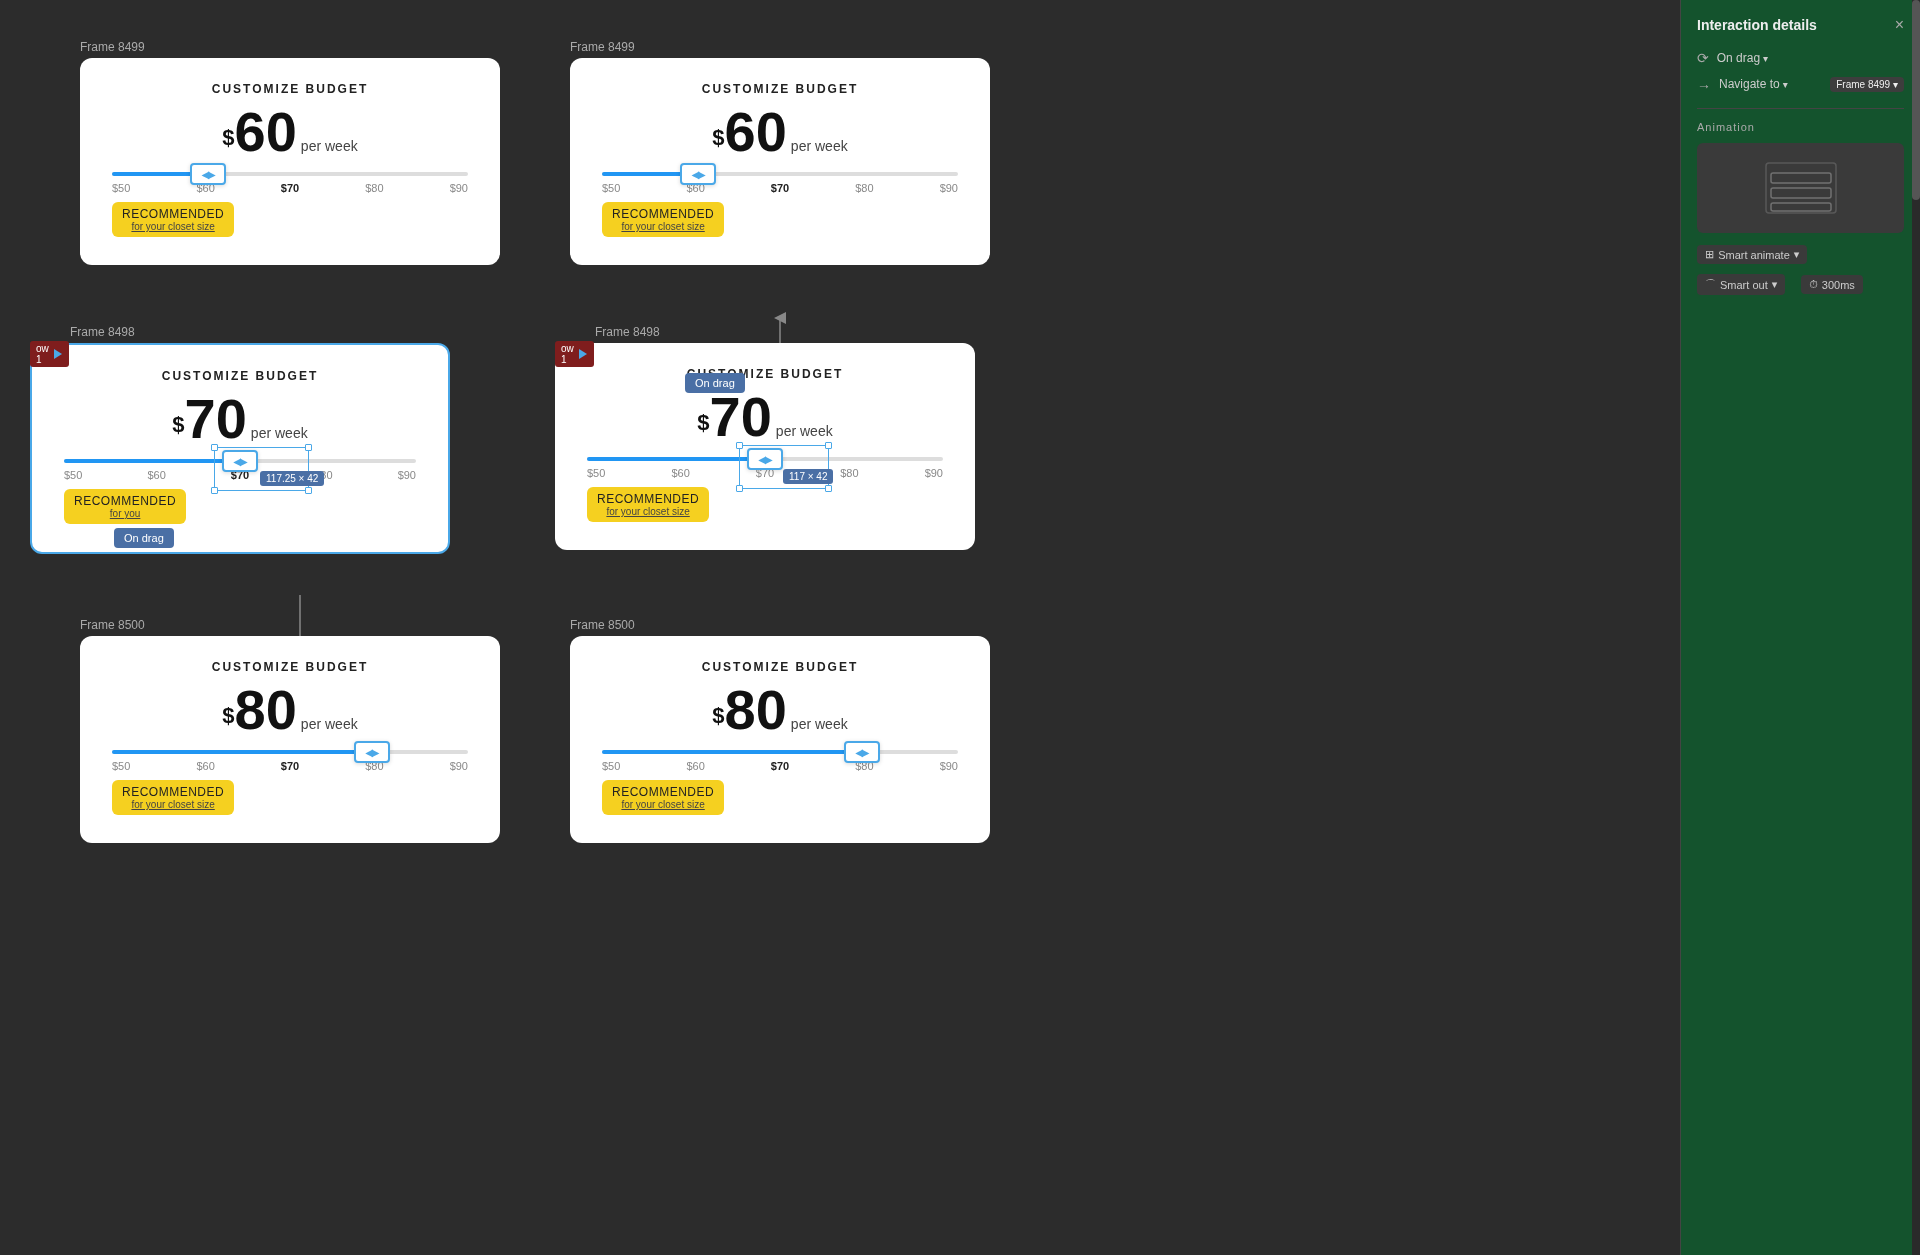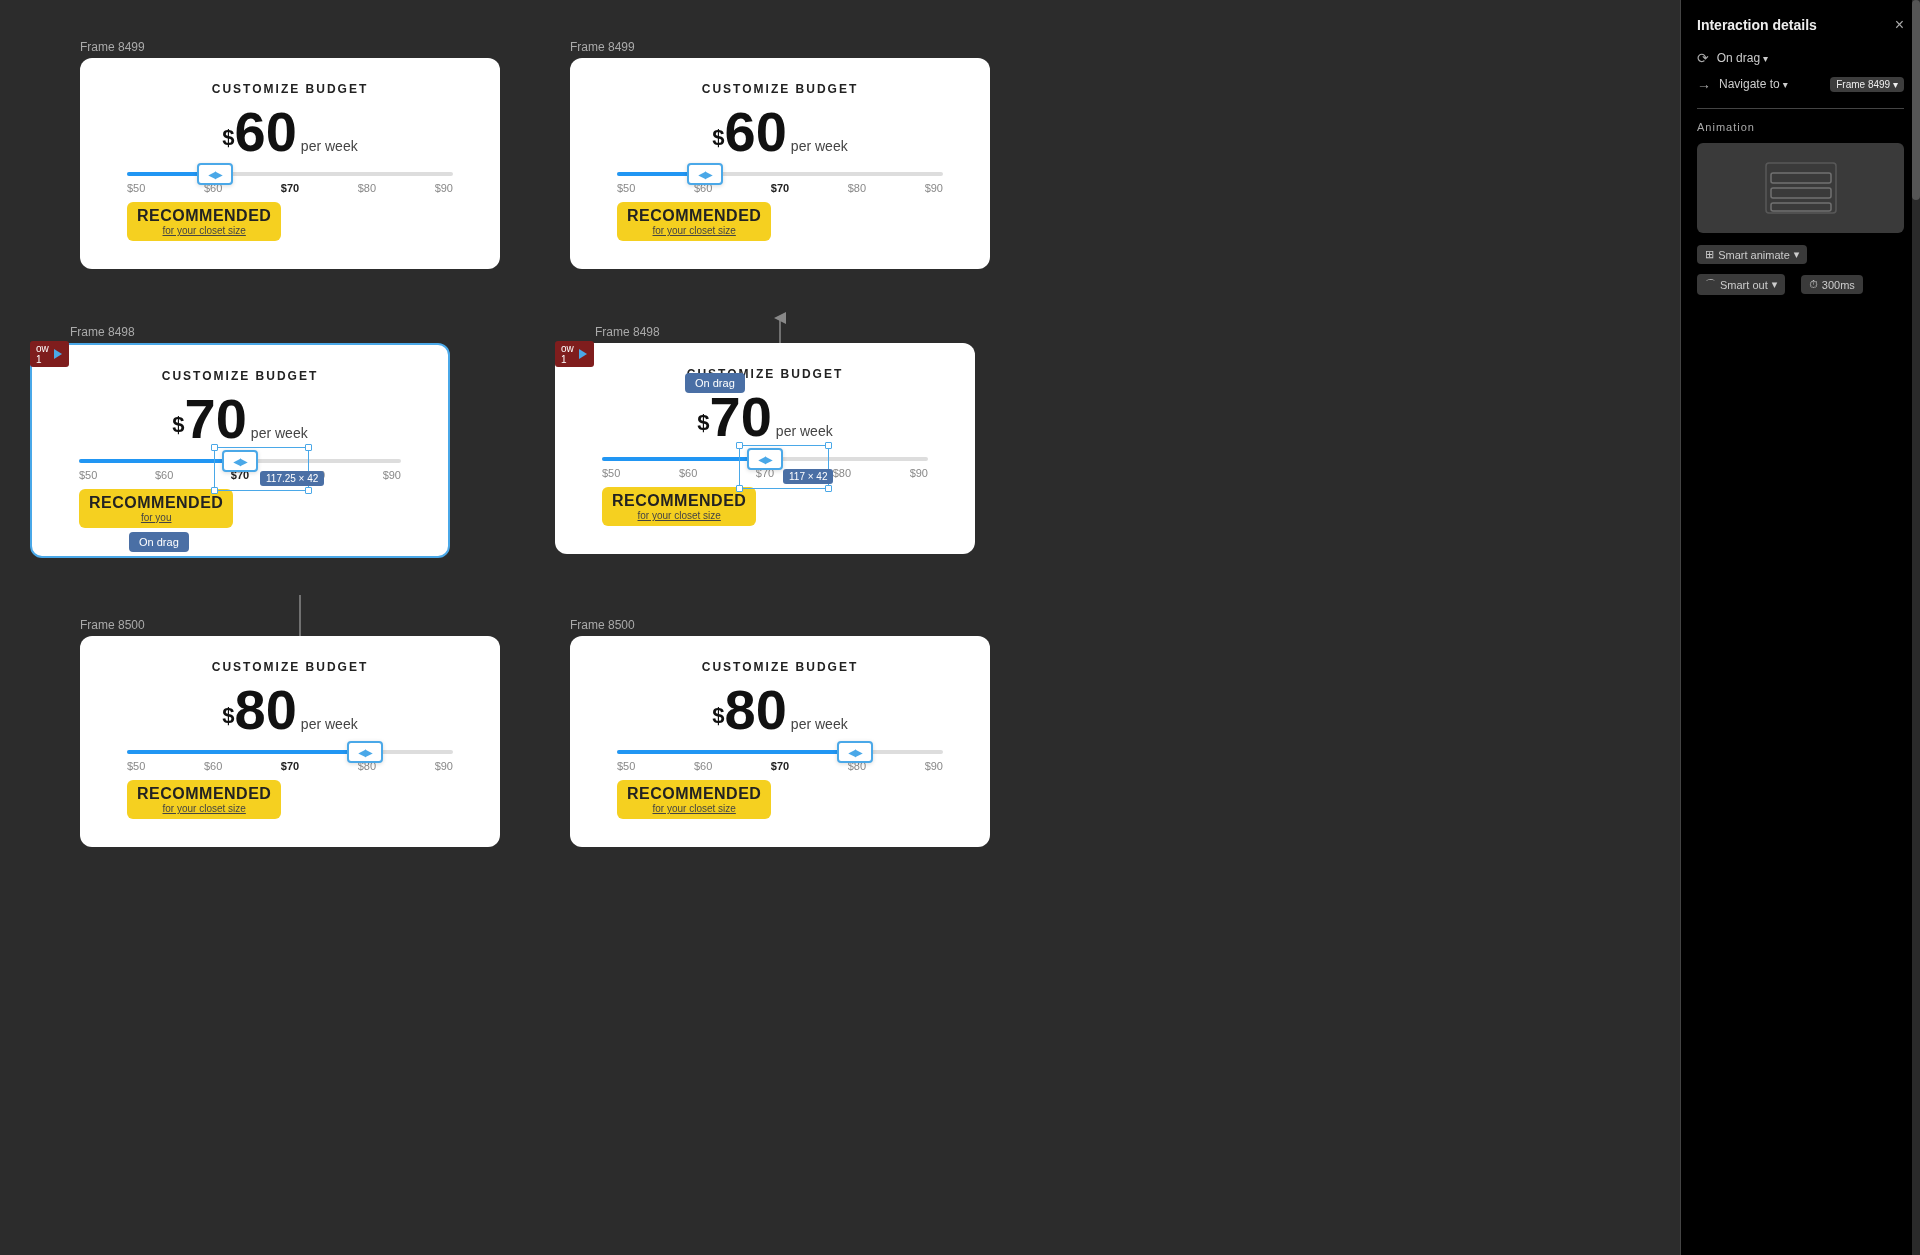--- a/index.html
+++ b/index.html
@@ -27,21 +27,21 @@
       font-family: sans-serif;
     }
 
     .frame-container {
       position: absolute;
     }
 
     .budget-card {
       background: #fff;
       border-radius: 12px;
-      padding: 24px 47px 28px;
+      padding: 24px 32px 28px;
       width: 420px;
       position: relative;
     }
 
     .budget-card.selected {
       border: 2px solid #4aa8e8;
     }
 
     .budget-card .card-title {
       text-align: center;
@@ -135,22 +135,22 @@
     .recommended-badge {
       background: #f5d020;
       border-radius: 6px;
       padding: 5px 10px;
       text-align: center;
       display: inline-block;
       margin-top: 8px;
     }
 
     .recommended-badge .rec-line1 {
-      font-size: 16px;
-      font-weight: 700;
+      font-size: 12px;
+      font-weight: 400;
       color: #222;
       letter-spacing: 0.5px;
     }
 
     .recommended-badge .rec-line2 {
       font-size: 10px;
       color: #444;
       text-decoration: underline;
     }
 
@@ -219,21 +219,21 @@
       display: inline-block;
     }
 
     
     .right-panel {
       position: absolute;
       right: 0;
       top: 0;
       width: 240px;
       height: 1255px;
-      background: #000000;
+      background: #14532d;
       border-left: 1px solid #444;
       padding: 16px;
     }
 
     .panel-header {
       display: flex;
       justify-content: space-between;
       align-items: center;
       margin-bottom: 16px;
     }

